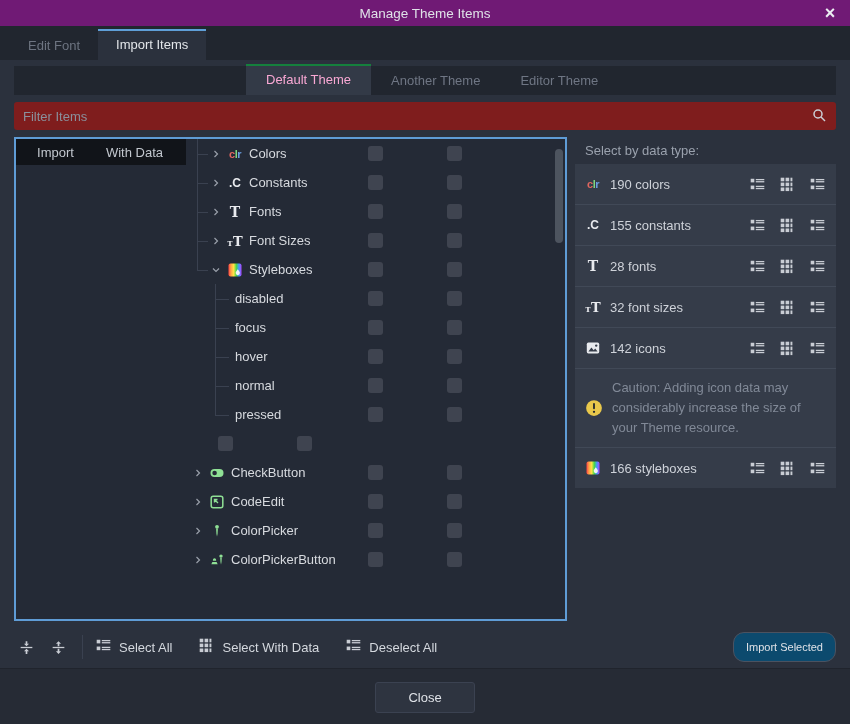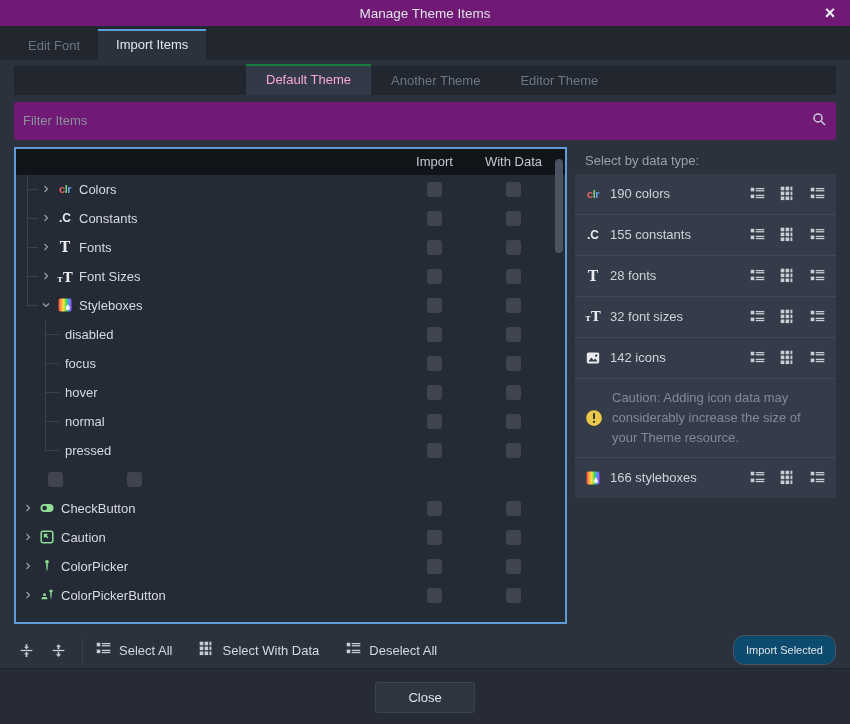--- a/index.html
+++ b/index.html
@@ -10,26 +10,26 @@
   .close{position:absolute;right:6px;top:0;height:26px;width:28px;display:flex;align-items:center;
          justify-content:center;color:#eceef2;font-size:18px;font-weight:bold}
   .tabstrip{height:34px;background:#21262f;display:flex;align-items:flex-end;padding-left:10px}
   .tab{height:29px;line-height:29px;padding:0 18px;font-size:13px;color:#6d7481;white-space:nowrap}
   .tab.active{background:#2b313d;border-top:2px solid #5f9fd8;line-height:27px;color:#e3e6ea}
   .content{background:#2b313d;padding:0 14px;height:608px;box-sizing:border-box;display:flex;flex-direction:column}
   .subtabs{height:29px;background:#21262f;display:flex;align-items:flex-end;margin-top:6px}
   .subtab-spacer{width:232px}
   .ttab{height:29px;line-height:29px;padding:0 20px;color:#6f7684;font-size:13px;white-space:nowrap}
   .ttab.active{background:#333a47;border-top:2px solid #15803d;line-height:27px;color:#f9a8d4}
-  .filter{height:38px;background:#701a75;border-radius:3px;display:flex;align-items:center;
+  .filter{height:28px;background:#7f1d1d;border-radius:3px;display:flex;align-items:center;
           padding:0 9px;color:#8a909c;font-size:13px;margin-top:7px}
   .filter .ph{flex:1}
   .main{display:flex;height:484px;margin-top:7px}
   .tree{width:553px;box-sizing:border-box;border:2px solid #5f9cd6;background:#242a36;position:relative;
-        overflow:hidden;display:flex;flex-direction:column;flex-shrink:0}
+        overflow:hidden;display:flex;flex-shrink:0}
   .thead{height:26px;background:#111419;display:flex;align-items:center;flex-shrink:0}
   .thead .name{flex:1}
   .hcol{width:79px;text-align:center;color:#c3c8cf;font-size:13px}
   .hgut{width:12px}
   .trow{height:29px;display:flex;align-items:stretch;flex-shrink:0}
   .cname{flex:1;display:flex;align-items:center;position:relative;min-width:0}
   .chev{width:16px;height:16px;display:flex;align-items:center;justify-content:center;flex-shrink:0}
   .l0 .chev{margin-left:4px}
   .l1 .chev{margin-left:22px}
   .crest{flex:1;display:flex;align-items:center;gap:6px;height:27px;margin:1px 0;padding-left:3px;min-width:0}
@@ -364,21 +364,21 @@
                   <path d="M6 4l4 4-4 4" fill="none" stroke="#9aa0ab" stroke-width="1.6"></path>
                 </svg>
               </span>
               <span class="crest">
                 <span class="ticon">
                   <svg width="16" height="16" viewBox="0 0 16 16">
                     <rect x="2.2" y="2.2" width="11.6" height="11.6" rx="2" fill="none" stroke="#8fe095" stroke-width="1.5"></rect>
                     <path d="M9 9 5.5 5.5M5.5 8.5v-3h3" fill="none" stroke="#8fe095" stroke-width="1.4"></path>
                   </svg>
                 </span>
-                <span class="tlabel">Caution</span>
+                <span class="tlabel">CodeEdit</span>
               </span>
             </span>
             <span class="ccol">
               <span class="cb"></span>
             </span>
             <span class="ccol">
               <span class="cb"></span>
             </span>
             <span class="cgut"></span>
           </div>

